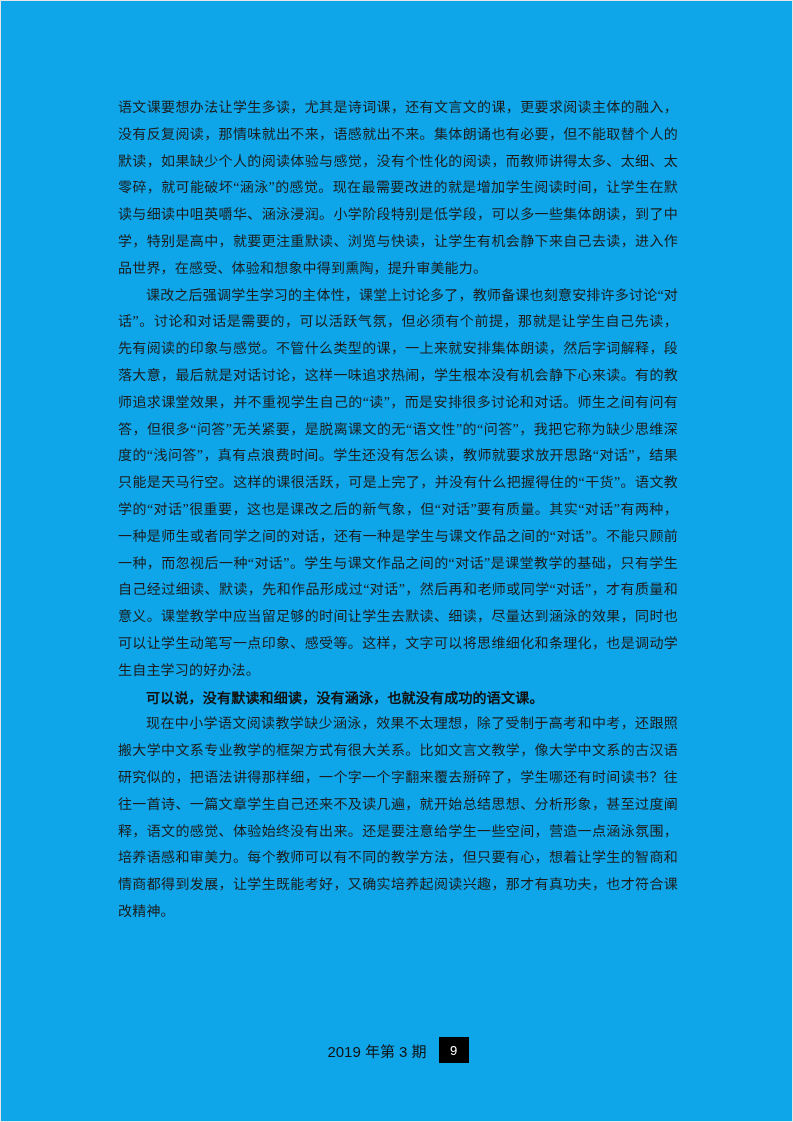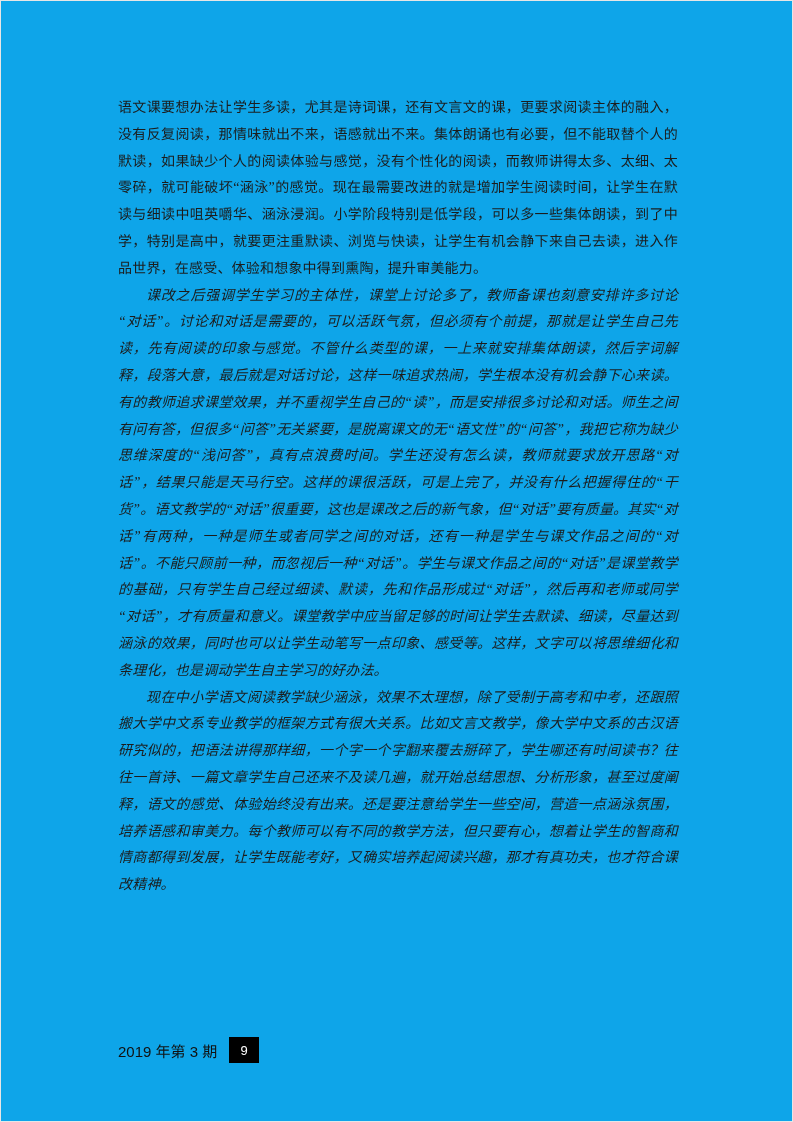--- a/index.html
+++ b/index.html
@@ -31,35 +31,34 @@
     color: #1c1c1c;
     text-align: justify;
     letter-spacing: 0.2px;
   }
   .article p {
     margin: 0;
     padding: 0;
   }
   .article p.indent {
     text-indent: 2em;
-    font-style: italic;
   }
   .article p.bold-line {
     font-family: "Liberation Sans", "DejaVu Sans", sans-serif;
     font-weight: bold;
     color: #111111;
   }
   .footer {
     position: absolute;
     left: 117px;
     top: 1036px;
     width: 560px;
     height: 26px;
     display: flex;
-    justify-content: flex-start;
+    justify-content: center;
     align-items: center;
     gap: 12px;
   }
   .issue-label {
     font-family: "Liberation Sans", "DejaVu Sans", sans-serif;
     font-size: 15px;
     color: #111111;
     white-space: nowrap;
   }
   .page-number-badge {
@@ -75,20 +74,21 @@
   }
 </style>
 </head>
 <body>
 
 <div class="page">
 
   <div class="article">
     <p>语文课要想办法让学生多读，尤其是诗词课，还有文言文的课，更要求阅读主体的融入，没有反复阅读，那情味就出不来，语感就出不来。集体朗诵也有必要，但不能取替个人的默读，如果缺少个人的阅读体验与感觉，没有个性化的阅读，而教师讲得太多、太细、太零碎，就可能破坏“涵泳”的感觉。现在最需要改进的就是增加学生阅读时间，让学生在默读与细读中咀英嚼华、涵泳浸润。小学阶段特别是低学段，可以多一些集体朗读，到了中学，特别是高中，就要更注重默读、浏览与快读，让学生有机会静下来自己去读，进入作品世界，在感受、体验和想象中得到熏陶，提升审美能力。</p>
     <p class="indent">课改之后强调学生学习的主体性，课堂上讨论多了，教师备课也刻意安排许多讨论“对话”。讨论和对话是需要的，可以活跃气氛，但必须有个前提，那就是让学生自己先读，先有阅读的印象与感觉。不管什么类型的课，一上来就安排集体朗读，然后字词解释，段落大意，最后就是对话讨论，这样一味追求热闹，学生根本没有机会静下心来读。有的教师追求课堂效果，并不重视学生自己的“读”，而是安排很多讨论和对话。师生之间有问有答，但很多“问答”无关紧要，是脱离课文的无“语文性”的“问答”，我把它称为缺少思维深度的“浅问答”，真有点浪费时间。学生还没有怎么读，教师就要求放开思路“对话”，结果只能是天马行空。这样的课很活跃，可是上完了，并没有什么把握得住的“干货”。语文教学的“对话”很重要，这也是课改之后的新气象，但“对话”要有质量。其实“对话”有两种，一种是师生或者同学之间的对话，还有一种是学生与课文作品之间的“对话”。不能只顾前一种，而忽视后一种“对话”。学生与课文作品之间的“对话”是课堂教学的基础，只有学生自己经过细读、默读，先和作品形成过“对话”，然后再和老师或同学“对话”，才有质量和意义。课堂教学中应当留足够的时间让学生去默读、细读，尽量达到涵泳的效果，同时也可以让学生动笔写一点印象、感受等。这样，文字可以将思维细化和条理化，也是调动学生自主学习的好办法。</p>
+    <p class="indent bold-line">可以说，没有默读和细读，没有涵泳，也就没有成功的语文课。</p>
     <p class="indent">现在中小学语文阅读教学缺少涵泳，效果不太理想，除了受制于高考和中考，还跟照搬大学中文系专业教学的框架方式有很大关系。比如文言文教学，像大学中文系的古汉语研究似的，把语法讲得那样细，一个字一个字翻来覆去掰碎了，学生哪还有时间读书？往往一首诗、一篇文章学生自己还来不及读几遍，就开始总结思想、分析形象，甚至过度阐释，语文的感觉、体验始终没有出来。还是要注意给学生一些空间，营造一点涵泳氛围，培养语感和审美力。每个教师可以有不同的教学方法，但只要有心，想着让学生的智商和情商都得到发展，让学生既能考好，又确实培养起阅读兴趣，那才有真功夫，也才符合课改精神。</p>
   </div>
 
   <div class="footer">
     <span class="issue-label">2019 年第 3 期</span>
     <span class="page-number-badge">9</span>
   </div>
 
 </div>
 

